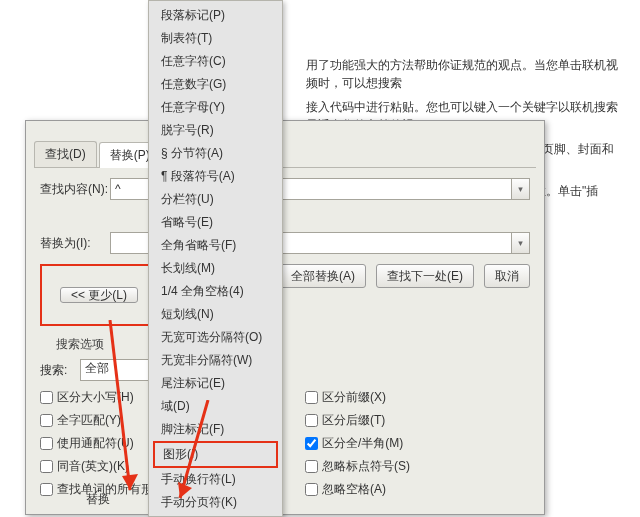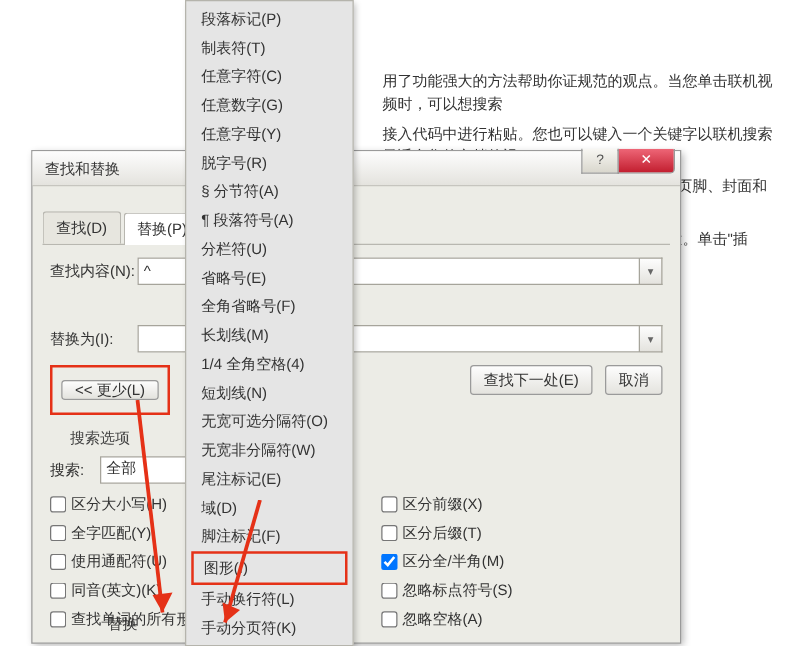--- a/index.html
+++ b/index.html
@@ -15,21 +15,21 @@
   .tab{padding:4px 10px;border:1px solid #b8b7b0;border-bottom:none;background:#e7e6df;margin-right:2px;border-radius:3px 3px 0 0;cursor:pointer}
   .tab.active{background:#fff;position:relative;top:1px}
   .body{padding:10px 14px}
   .row{display:flex;align-items:center;margin-bottom:8px}
   .lbl{width:70px;text-align:left}
   .tf{flex:1;height:22px;border:1px solid #a6a49b;background:#fff;padding:0 4px}
   .tf.short{width:40px;flex:none}
   .dd{width:18px;height:22px;border:1px solid #a6a49b;border-left:none;background:linear-gradient(#fdfdfd,#e4e3de);text-align:center;line-height:20px;font-size:9px;color:#666}
   .btnrow{display:flex;gap:10px;margin-top:10px}
   .btn{height:24px;padding:0 10px;border:1px solid #9a9a9a;background:linear-gradient(#fdfdfd,#e4e3de);border-radius:3px;cursor:pointer;line-height:22px}
-  .hl-red{border:2px solid #e53117;padding:7px;display:inline-block}
+  .hl-red{border:2px solid #e53117;padding:18px;display:inline-block}
   .sec-title{margin:10px 0 6px 16px;font-size:12px;color:#444}
   .opts{display:flex;gap:140px}
   .col{display:flex;flex-direction:column;gap:6px}
   .chk{display:flex;align-items:center;gap:4px}
   .chk input{width:13px;height:13px}
   .menu{position:absolute;left:148px;top:0;width:135px;height:517px;background:#e5e5e5;border:1px solid #b5b4ac;box-shadow:2px 2px 5px rgba(0,0,0,.25);padding:3px 0;z-index:50;overflow:hidden}
   .mi{padding:3px 12px;cursor:pointer;white-space:nowrap}
   .hl-menu{border:2px solid #e53117;margin:0 4px}
   .arrow{position:absolute;z-index:60;pointer-events:none}
   .arrow line{stroke:#e53117;stroke-width:3}
@@ -41,27 +41,20 @@
 
 <div class="bg-doc">
   <p>用了功能强大的方法帮助你证规范的观点。当您单击联机视频时，可以想搜索</p>
     <p>接入代码中进行粘贴。您也可以键入一个关键字以联机搜索最适合您的文档的视</p>
     <p>您的文档具有专业外观，Word 提供了页眉、页脚、封面和文本框设计。这些设计</p>
   <p>封面，您可以添加匹配的封面、页眉和摘要栏。单击"插入"，然从不同库</p>
     <p>的主题时，图改会进行更改</p>
 </div>
 
 <div class="dlg">
-  <div class="dlg-title">
-    <span>查找和替换</span>
-    <div class="winbtns">
-      <div class="winbtn">?</div>
-      <div class="winbtn close">✕</div>
-    </div>
-  </div>
   <div class="tabs">
     <div class="tab"><span>查找(D)</span></div>
     <div class="tab active"><span>替换(P)</span></div>
     <div class="tab"><span>定位(G)</span></div>
   </div>
   <div class="body">
     <div class="row">
       <span class="lbl">查找内容(N):</span>
       <input class="tf short" value="^" style="">
       <div class="tf" style="margin-left:6px"></div>
@@ -71,20 +64,21 @@
       <span class="lbl">替换为(I):</span>
       <div class="tf"></div>
       <div class="dd">▾</div>
     </div>
 
     <div class="btnrow">
       <span class="hl-red">
         <span class="btn">&lt;&lt; 更少(L)</span>
       </span>
       <span style="flex:1"></span>
+      <span class="btn">全部替换(A)</span>
       <span class="btn">查找下一处(E)</span>
       <span class="btn">取消</span>
     </div>
 
     <div class="sec-title">搜索选项</div>
     <div class="row">
       <span style="width:40px">搜索:</span>
       <div class="tf" style="flex:none;width:80px"><span>全部</span></div>
       <div class="dd">▾</div>
     </div>

